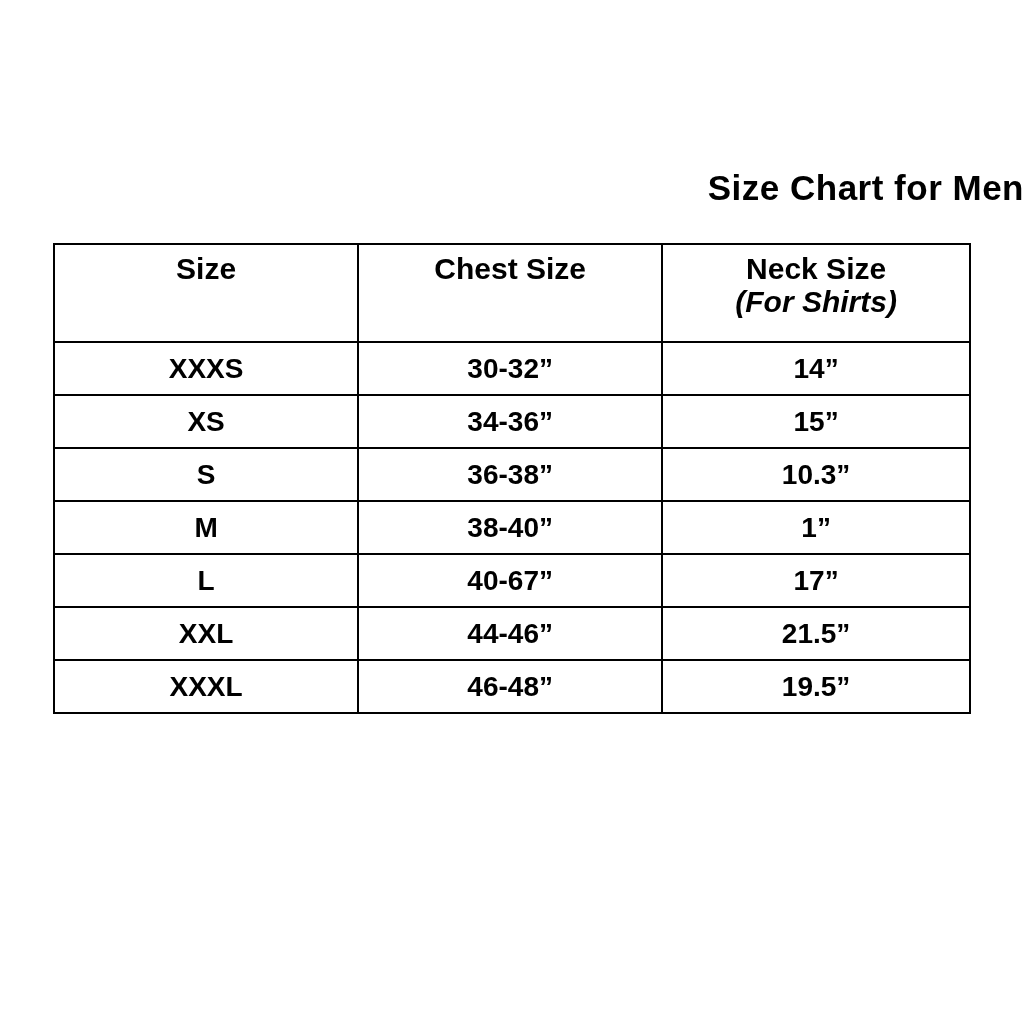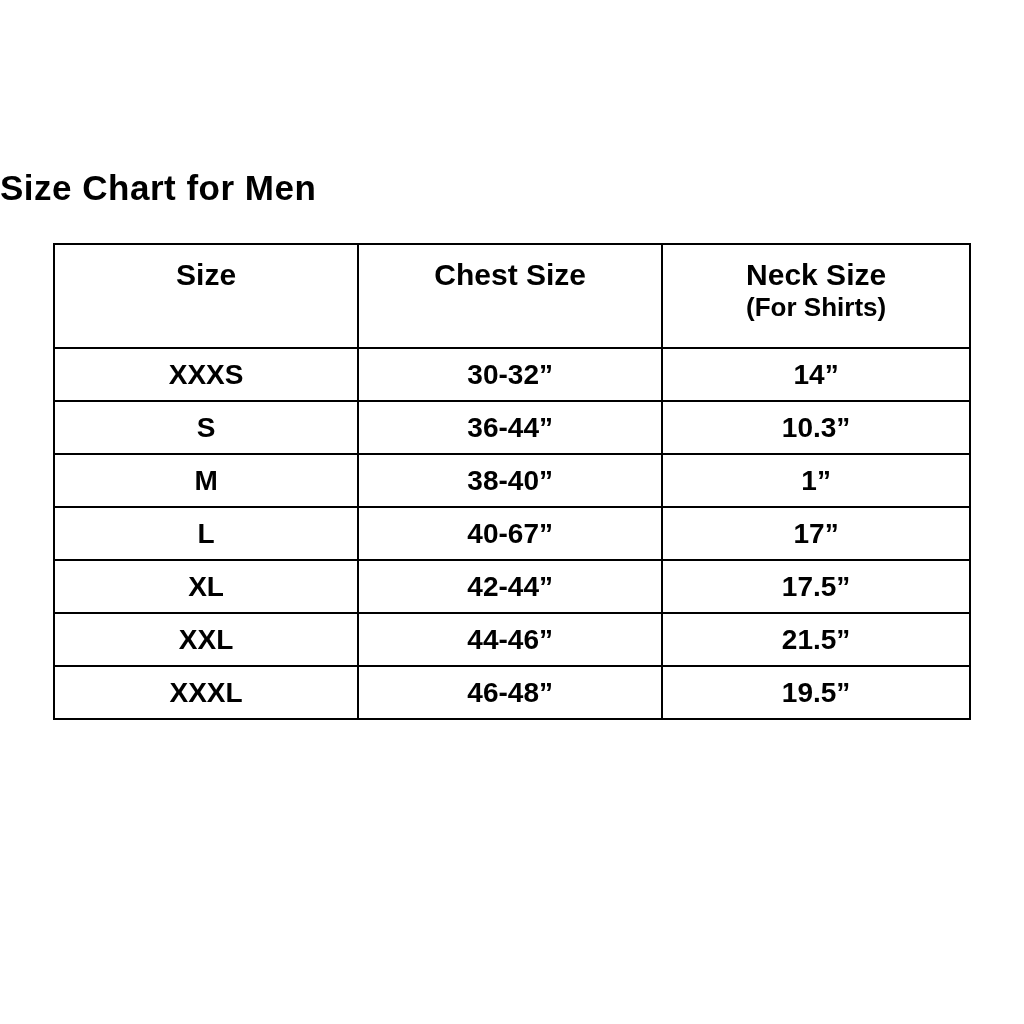--- a/index.html
+++ b/index.html
@@ -16,21 +16,21 @@
     position: relative;
     width: 1024px;
     height: 1024px;
     background: #ffffff;
   }
   .title {
     position: absolute;
     top: 170px;
     left: 0;
     width: 100%;
-    text-align: left;
+    text-align: right;
     font-size: 35px;
     font-weight: bold;
     line-height: 1;
     letter-spacing: 0.5px;
   }
   table.size-table {
     position: absolute;
     left: 53px;
     top: 243px;
     width: 918px;
@@ -43,35 +43,36 @@
   table.size-table th,
   table.size-table td {
     border: 2px solid #000000;
     text-align: center;
     font-weight: bold;
     padding: 0;
   }
   table.size-table th {
     height: 89px;
     vertical-align: top;
-    padding-top: 13px;
+    padding-top: 7px;
     font-size: 30px;
     line-height: 33px;
   }
   table.size-table td {
     height: 51px;
     vertical-align: middle;
     font-size: 28px;
     line-height: 1;
     margin-top: 44px;
   }
   .hdr-sub {
-    font-size: 26px;
+    font-size: 30px;
     line-height: 33px;
     font-weight: bold;
+    font-style: italic;
   }
 </style>
 </head>
 <body>
 
 <div class="page">
 
   <div class="title">Size Chart for Men</div>
 
   <table class="size-table">
@@ -96,38 +97,38 @@
         </th>
       </tr>
     </thead>
     <tbody>
       <tr>
         <td>XXXS</td>
         <td>30-32”</td>
         <td>14”</td>
       </tr>
       <tr>
+        <td>XS</td>
+        <td>34-36”</td>
+        <td>15”</td>
+      </tr>
+      <tr>
         <td>S</td>
-        <td>36-44”</td>
+        <td>36-38”</td>
         <td>10.3”</td>
       </tr>
       <tr>
         <td>M</td>
         <td>38-40”</td>
         <td>1”</td>
       </tr>
       <tr>
         <td>L</td>
         <td>40-67”</td>
         <td>17”</td>
-      </tr>
-      <tr>
-        <td>XL</td>
-        <td>42-44”</td>
-        <td>17.5”</td>
       </tr>
       <tr>
         <td>XXL</td>
         <td>44-46”</td>
         <td>21.5”</td>
       </tr>
       <tr>
         <td>XXXL</td>
         <td>46-48”</td>
         <td>19.5”</td>

